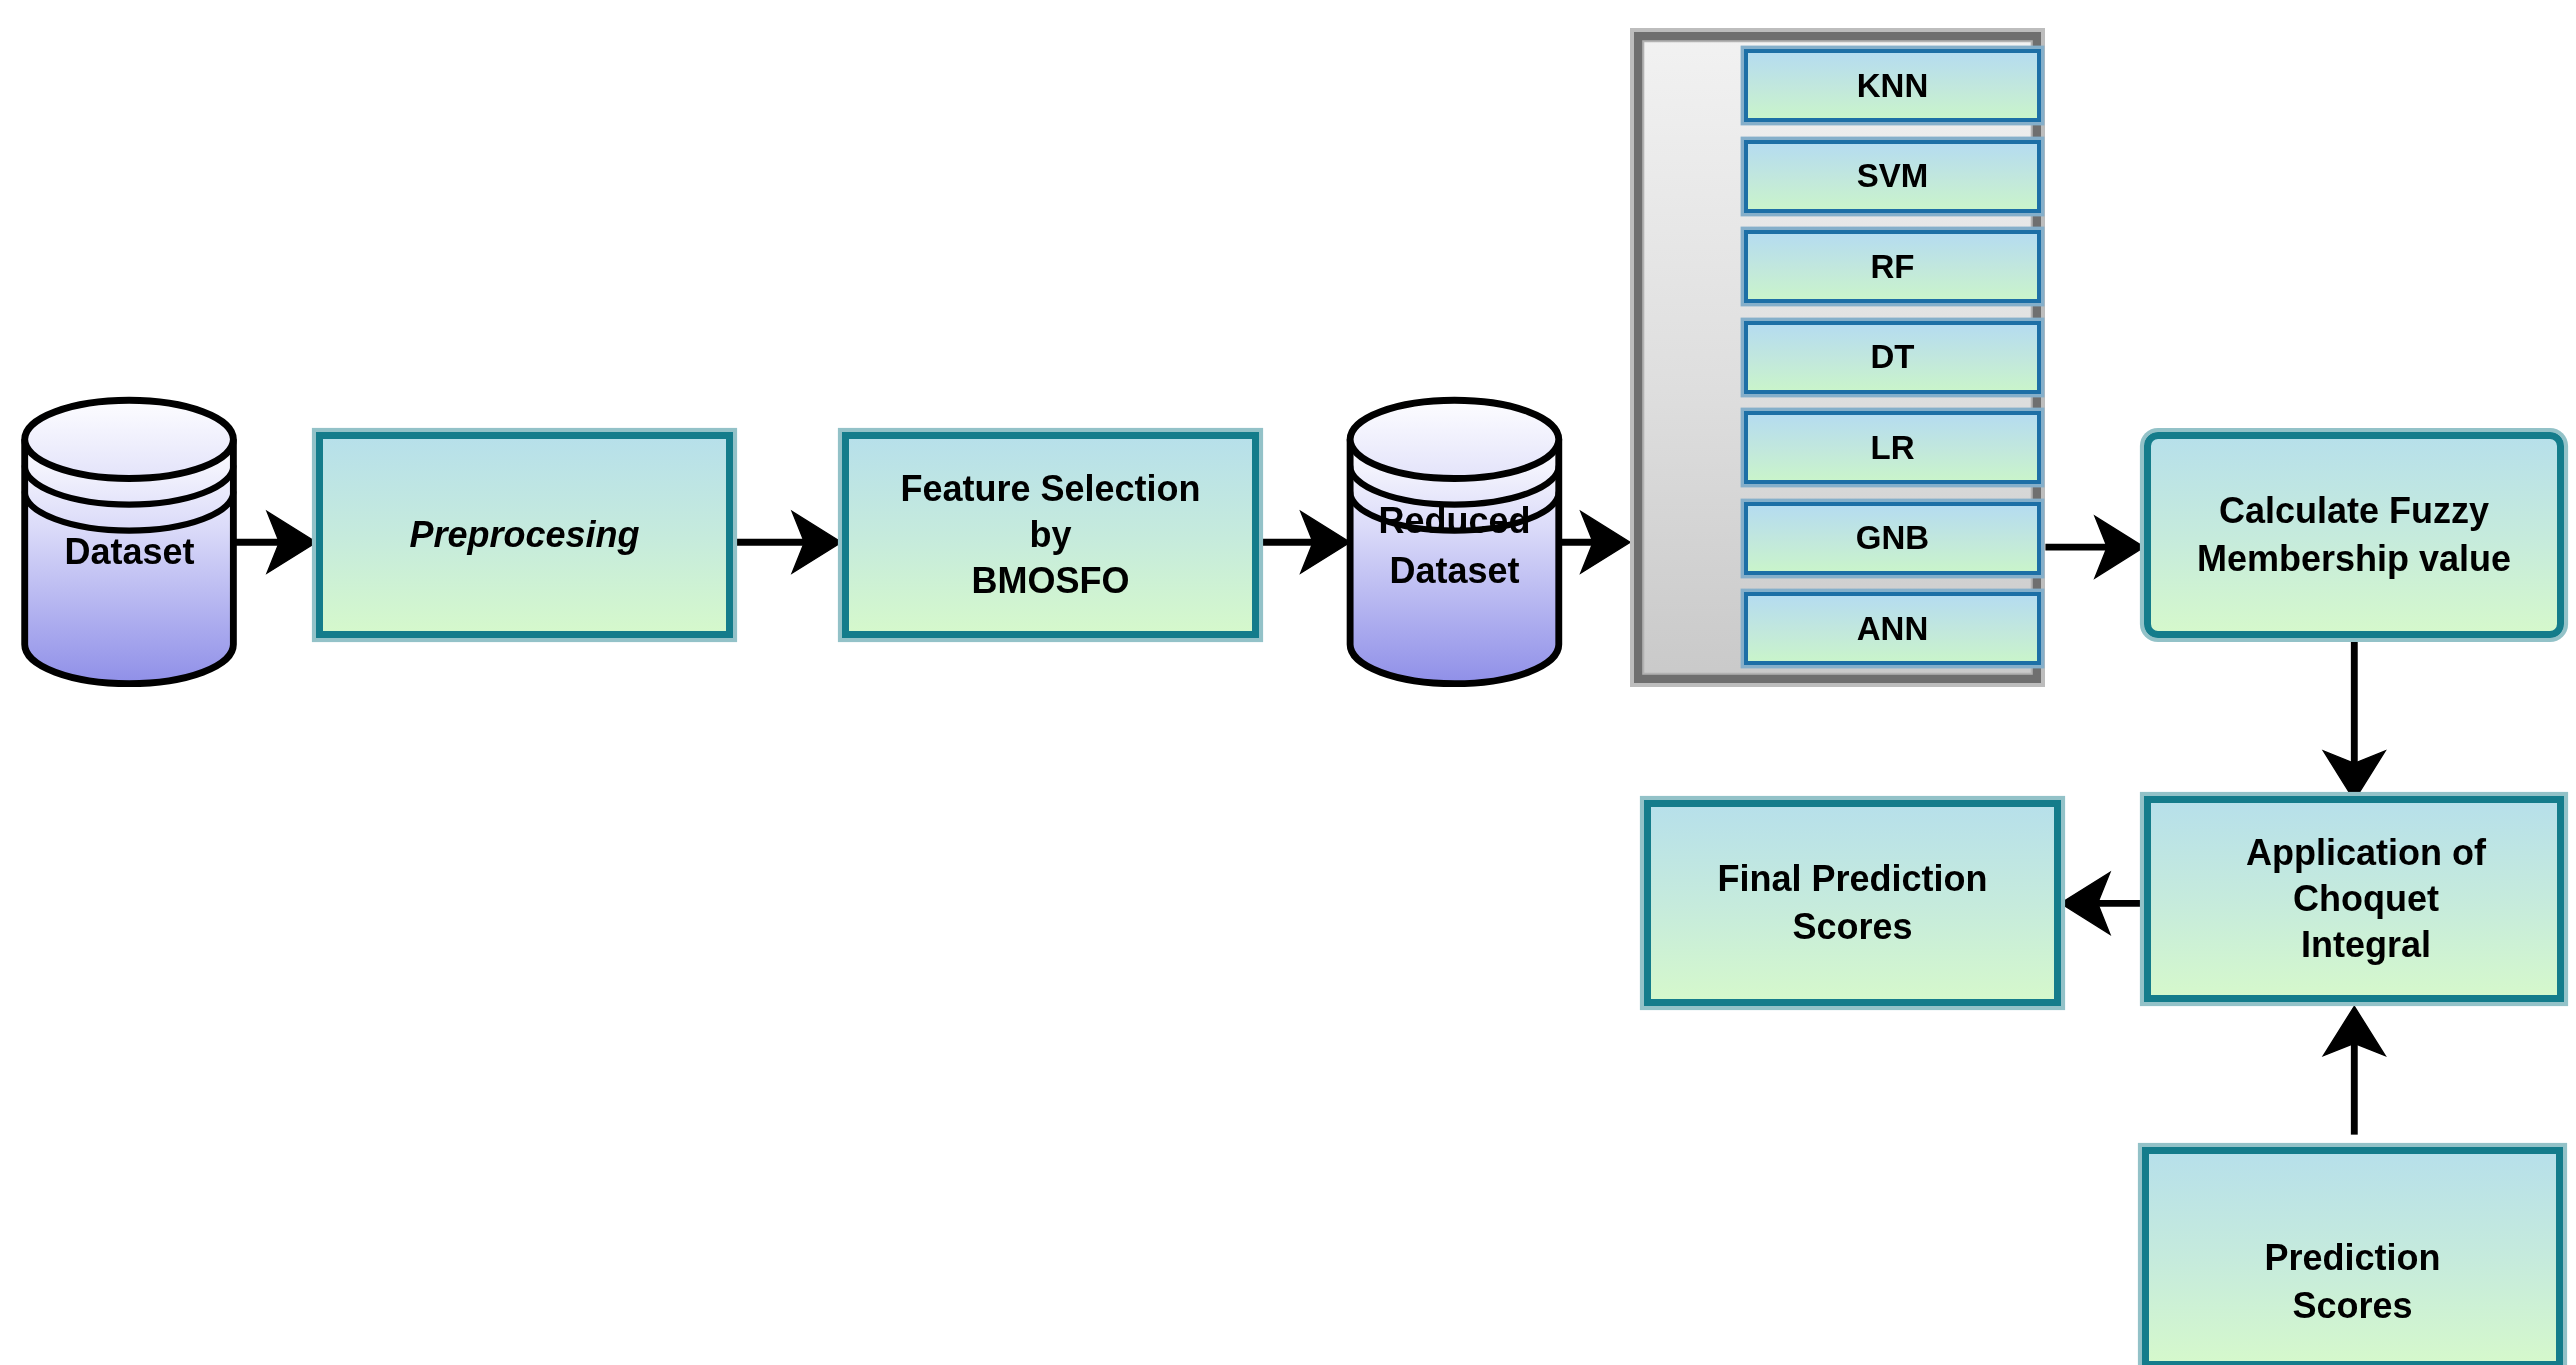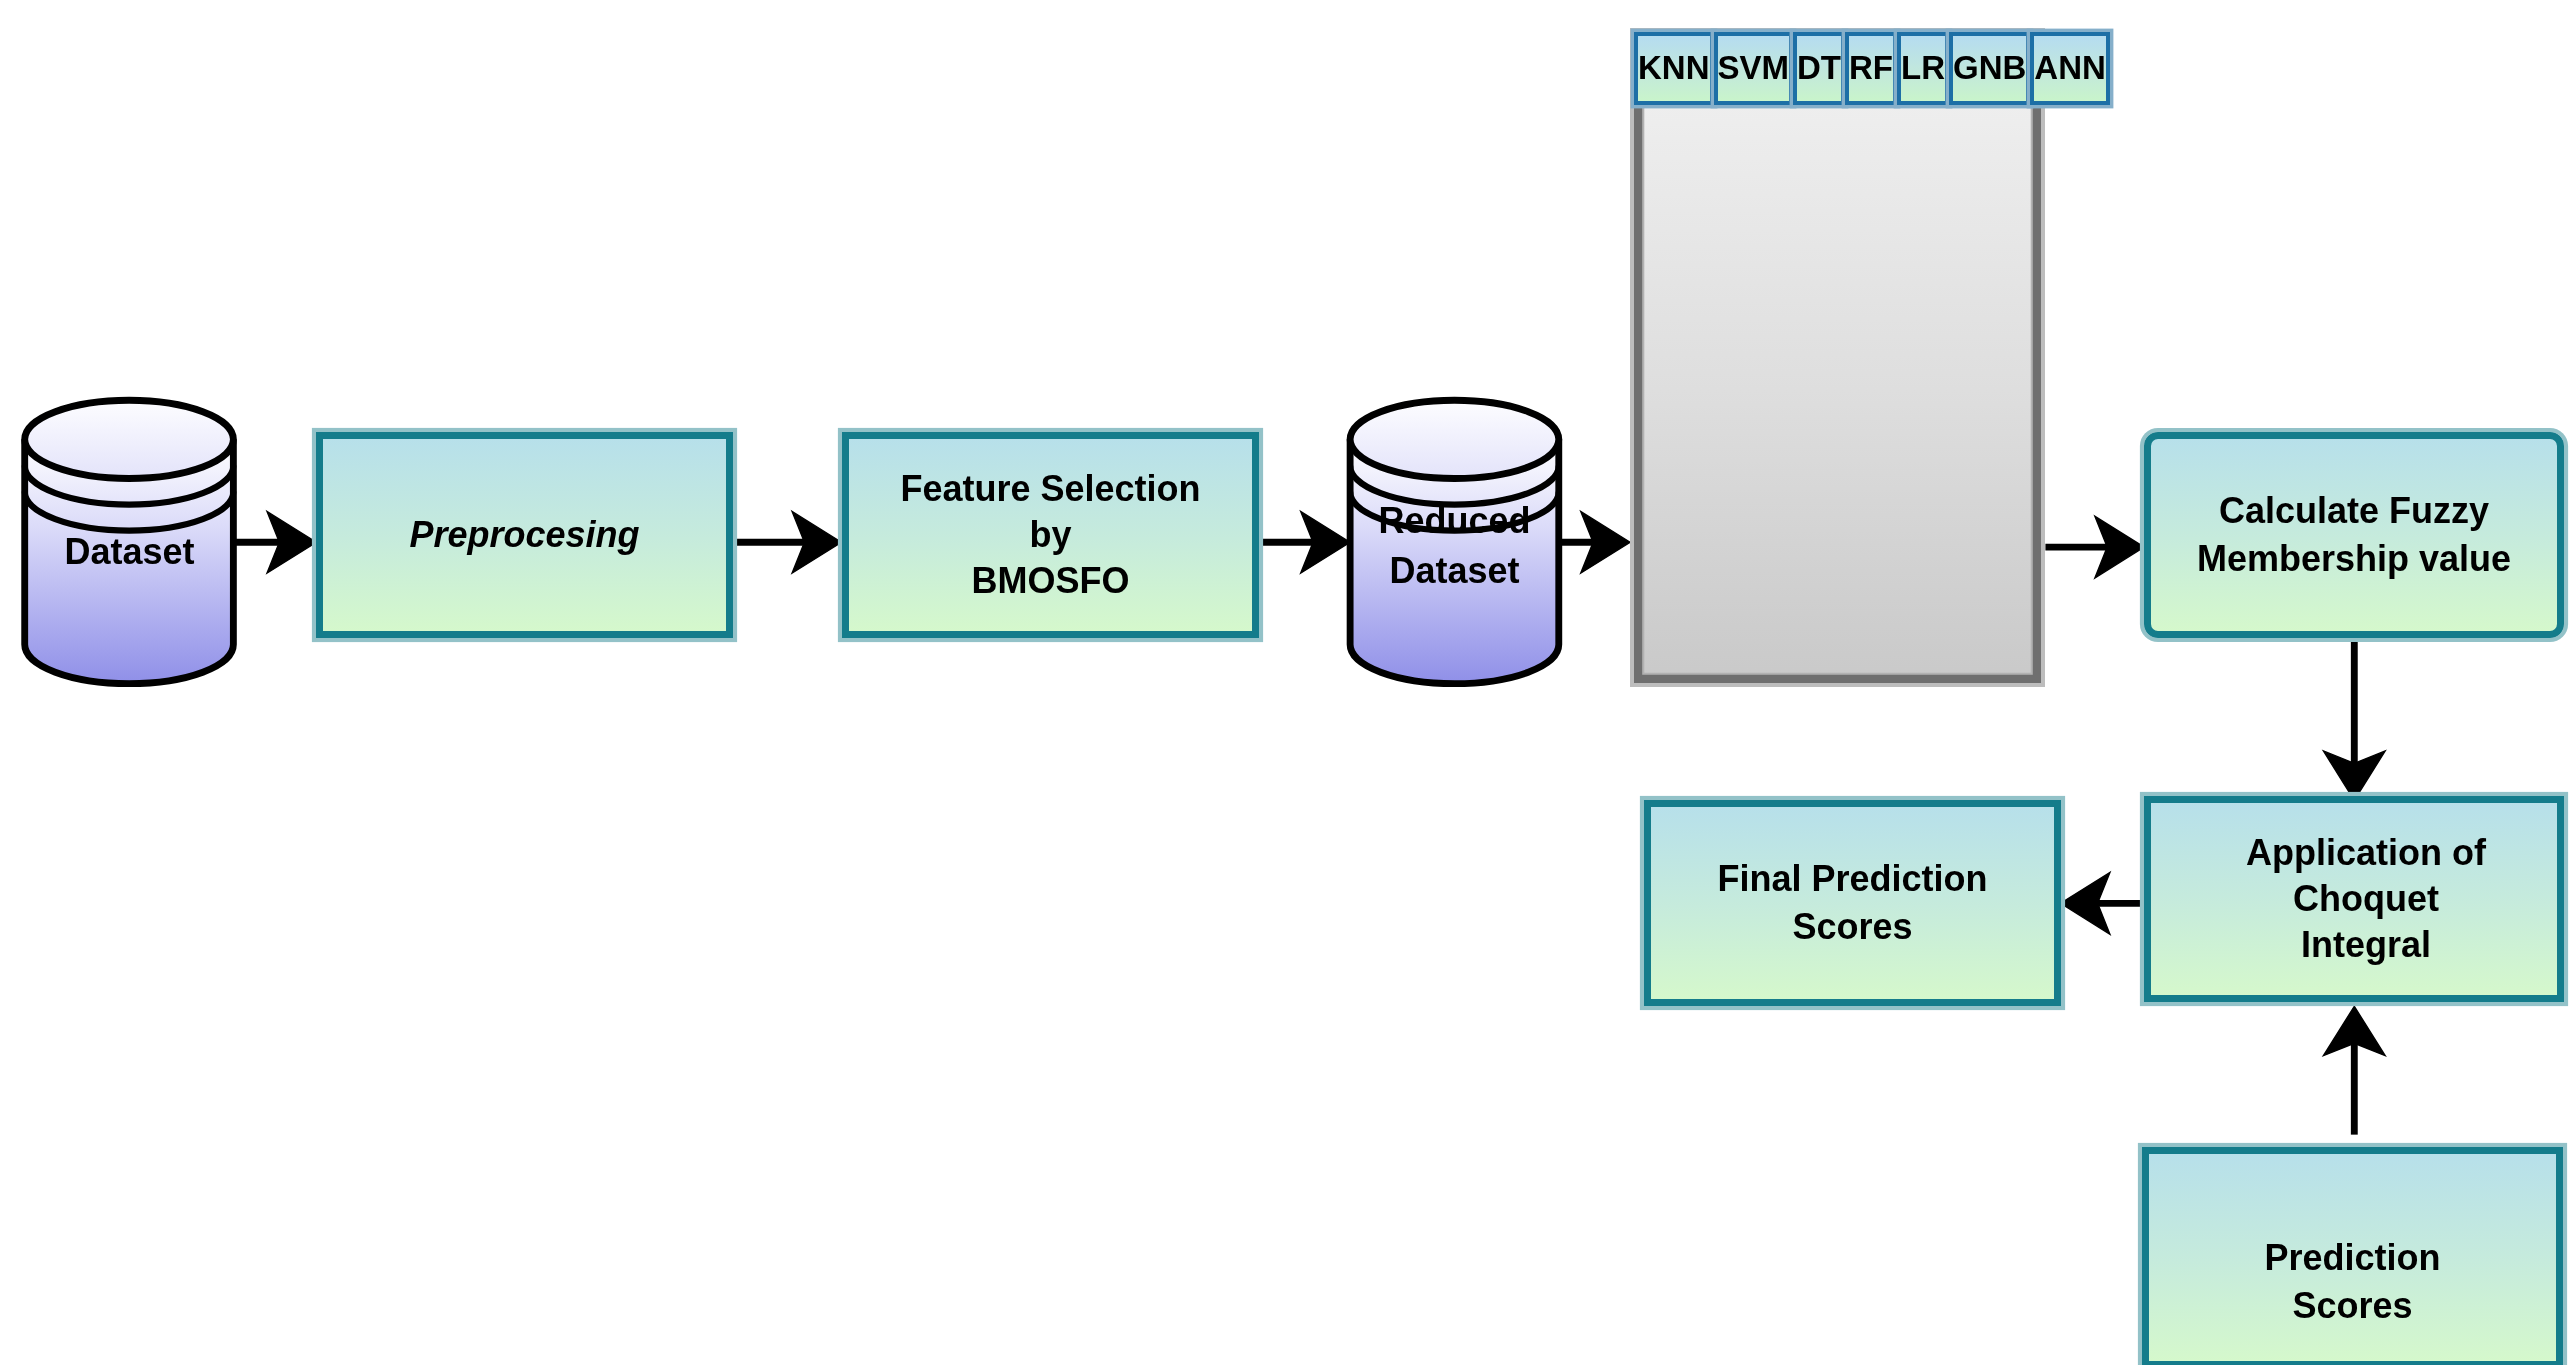--- a/index.html
+++ b/index.html
@@ -34,22 +34,22 @@
   }
   .pbox .label { white-space: pre-line; }
   
   #classifier-container {
     position: absolute;
     left: 1630px; top: 27.5px; width: 415px; height: 659px;
     box-sizing: border-box;
     border: 4.1px solid #bdbdbd;
     box-shadow: inset 0 0 0 8.2px #6f6f6f, inset 0 0 0 10.3px #b2b2b2;
     background: linear-gradient(180deg, #f2f2f2 0%, #dedede 55%, #c9c9c9 100%);
-    display: flex; flex-direction: row;
-    justify-content: space-evenly; align-items: flex-start;
+    display: flex; flex-direction: column;
+    justify-content: space-evenly; align-items: flex-end;
   }
   .clf-box {
     box-sizing: border-box;
     width: 297px; height: 73px;
     border: 4.8px solid #1d6fa6;
     box-shadow: 0 0 0 3.4px #85afca;
     background: linear-gradient(180deg, #b5dcf0 0%, #c2e8dc 55%, #c9f4cb 100%);
     display: flex; align-items: center; justify-content: center;
     color: #000;
     font-weight: 700;
@@ -150,24 +150,24 @@
   </div>
 
   <div id="classifier-container">
     <div class="clf-box">
       <span>KNN</span>
     </div>
     <div class="clf-box">
       <span>SVM</span>
     </div>
     <div class="clf-box">
+      <span>RF</span>
+    </div>
+    <div class="clf-box">
       <span>DT</span>
-    </div>
-    <div class="clf-box">
-      <span>RF</span>
     </div>
     <div class="clf-box">
       <span>LR</span>
     </div>
     <div class="clf-box">
       <span>GNB</span>
     </div>
     <div class="clf-box">
       <span>ANN</span>
     </div>

